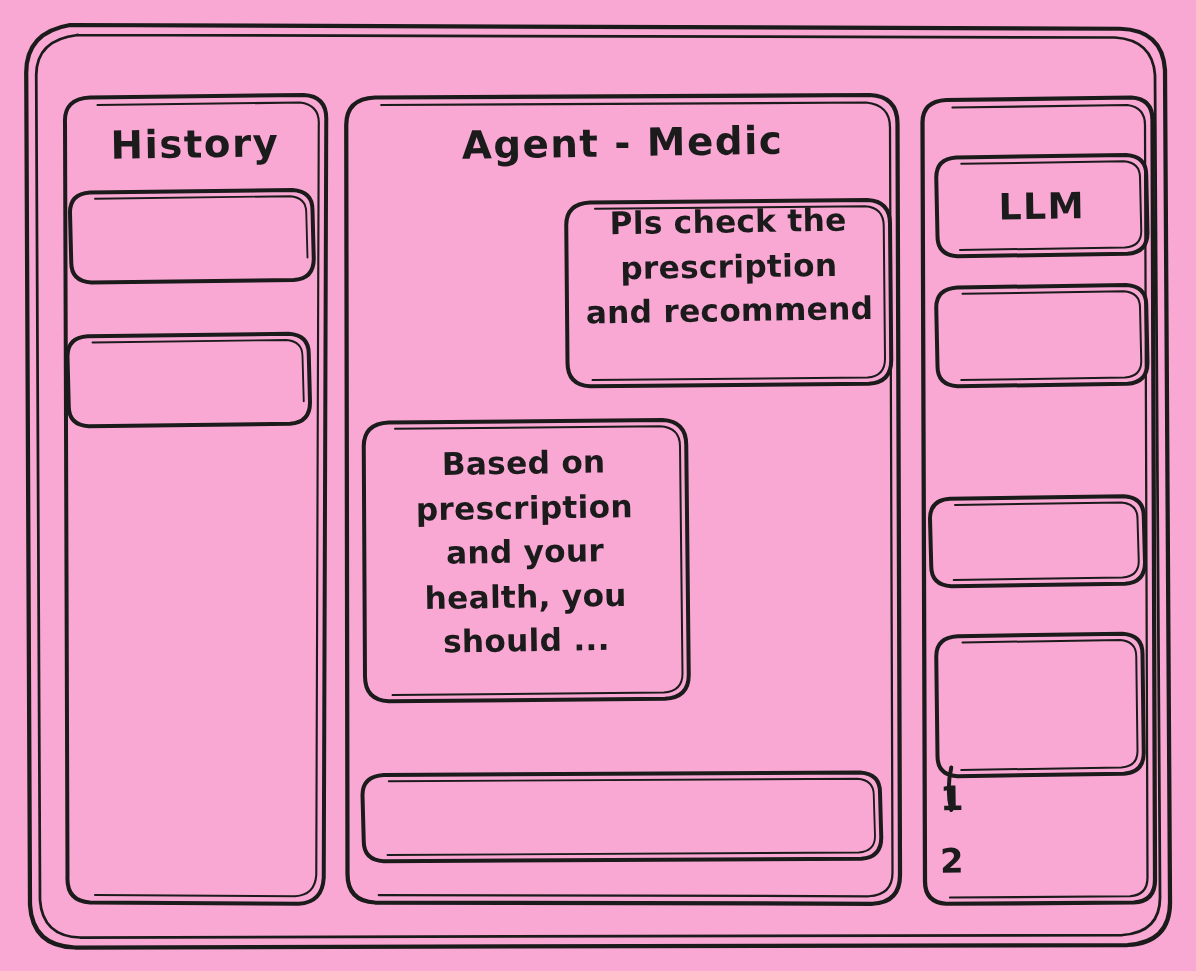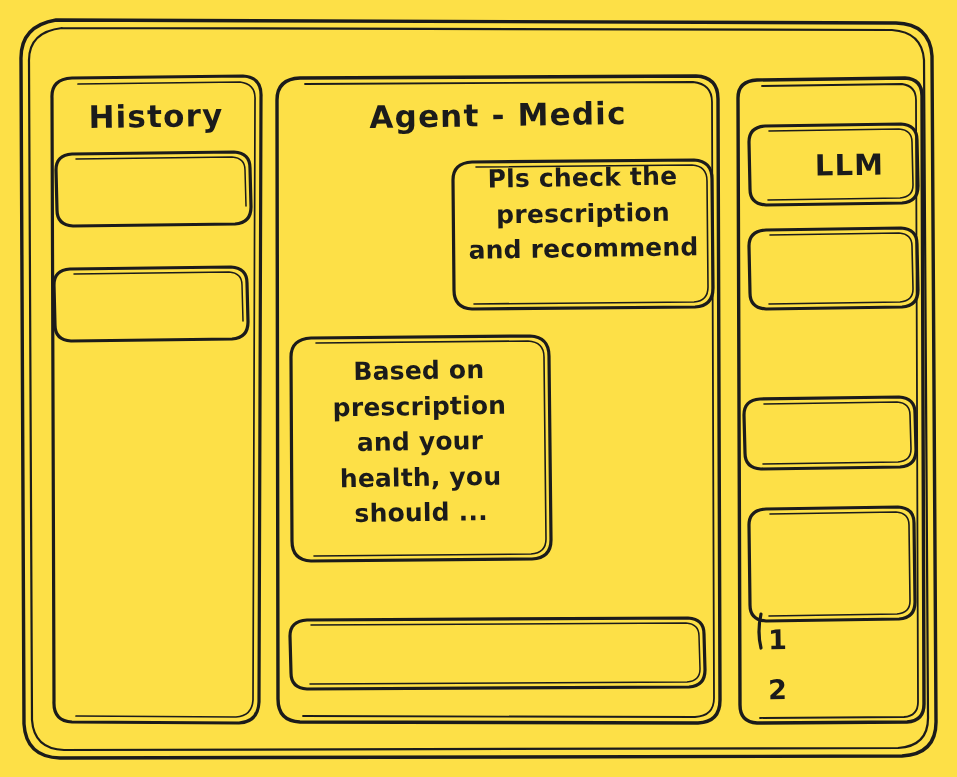--- a/index.html
+++ b/index.html
@@ -9,21 +9,21 @@
     background: #ffffff;
   }
   body {
     font-family: "DejaVu Sans", sans-serif;
     color: #1a1a1a;
   }
   #canvas {
     position: relative;
     width: 957px;
     height: 777px;
-    background: #fde047;
+    background: #f9a8d4;
     overflow: hidden;
   }
   
   #sketch {
     position: absolute;
     left: 0;
     top: 0;
     width: 957px;
     height: 777px;
     pointer-events: none;
@@ -68,21 +68,21 @@
   .num-label {
     font-size: 27px;
     font-weight: 700;
   }
 
   
   .region {
     position: absolute;
     box-sizing: border-box;
   }
-  .clickable { cursor: pointer; margin-left: 16px; }
+  .clickable { cursor: pointer; }
 </style>
 </head>
 <body>
 
 <div id="canvas">
 
   <svg id="sketch" viewBox="0 0 957 777">
 
     <g>
       <path stroke-width="3.4" d="M 56 20 L 896 23 Q 930 24 932 56 L 936 720 Q 937 754 902 756 L 60 758 Q 26 757 24 724 L 21 60 Q 20 26 56 20 Z"></path>

